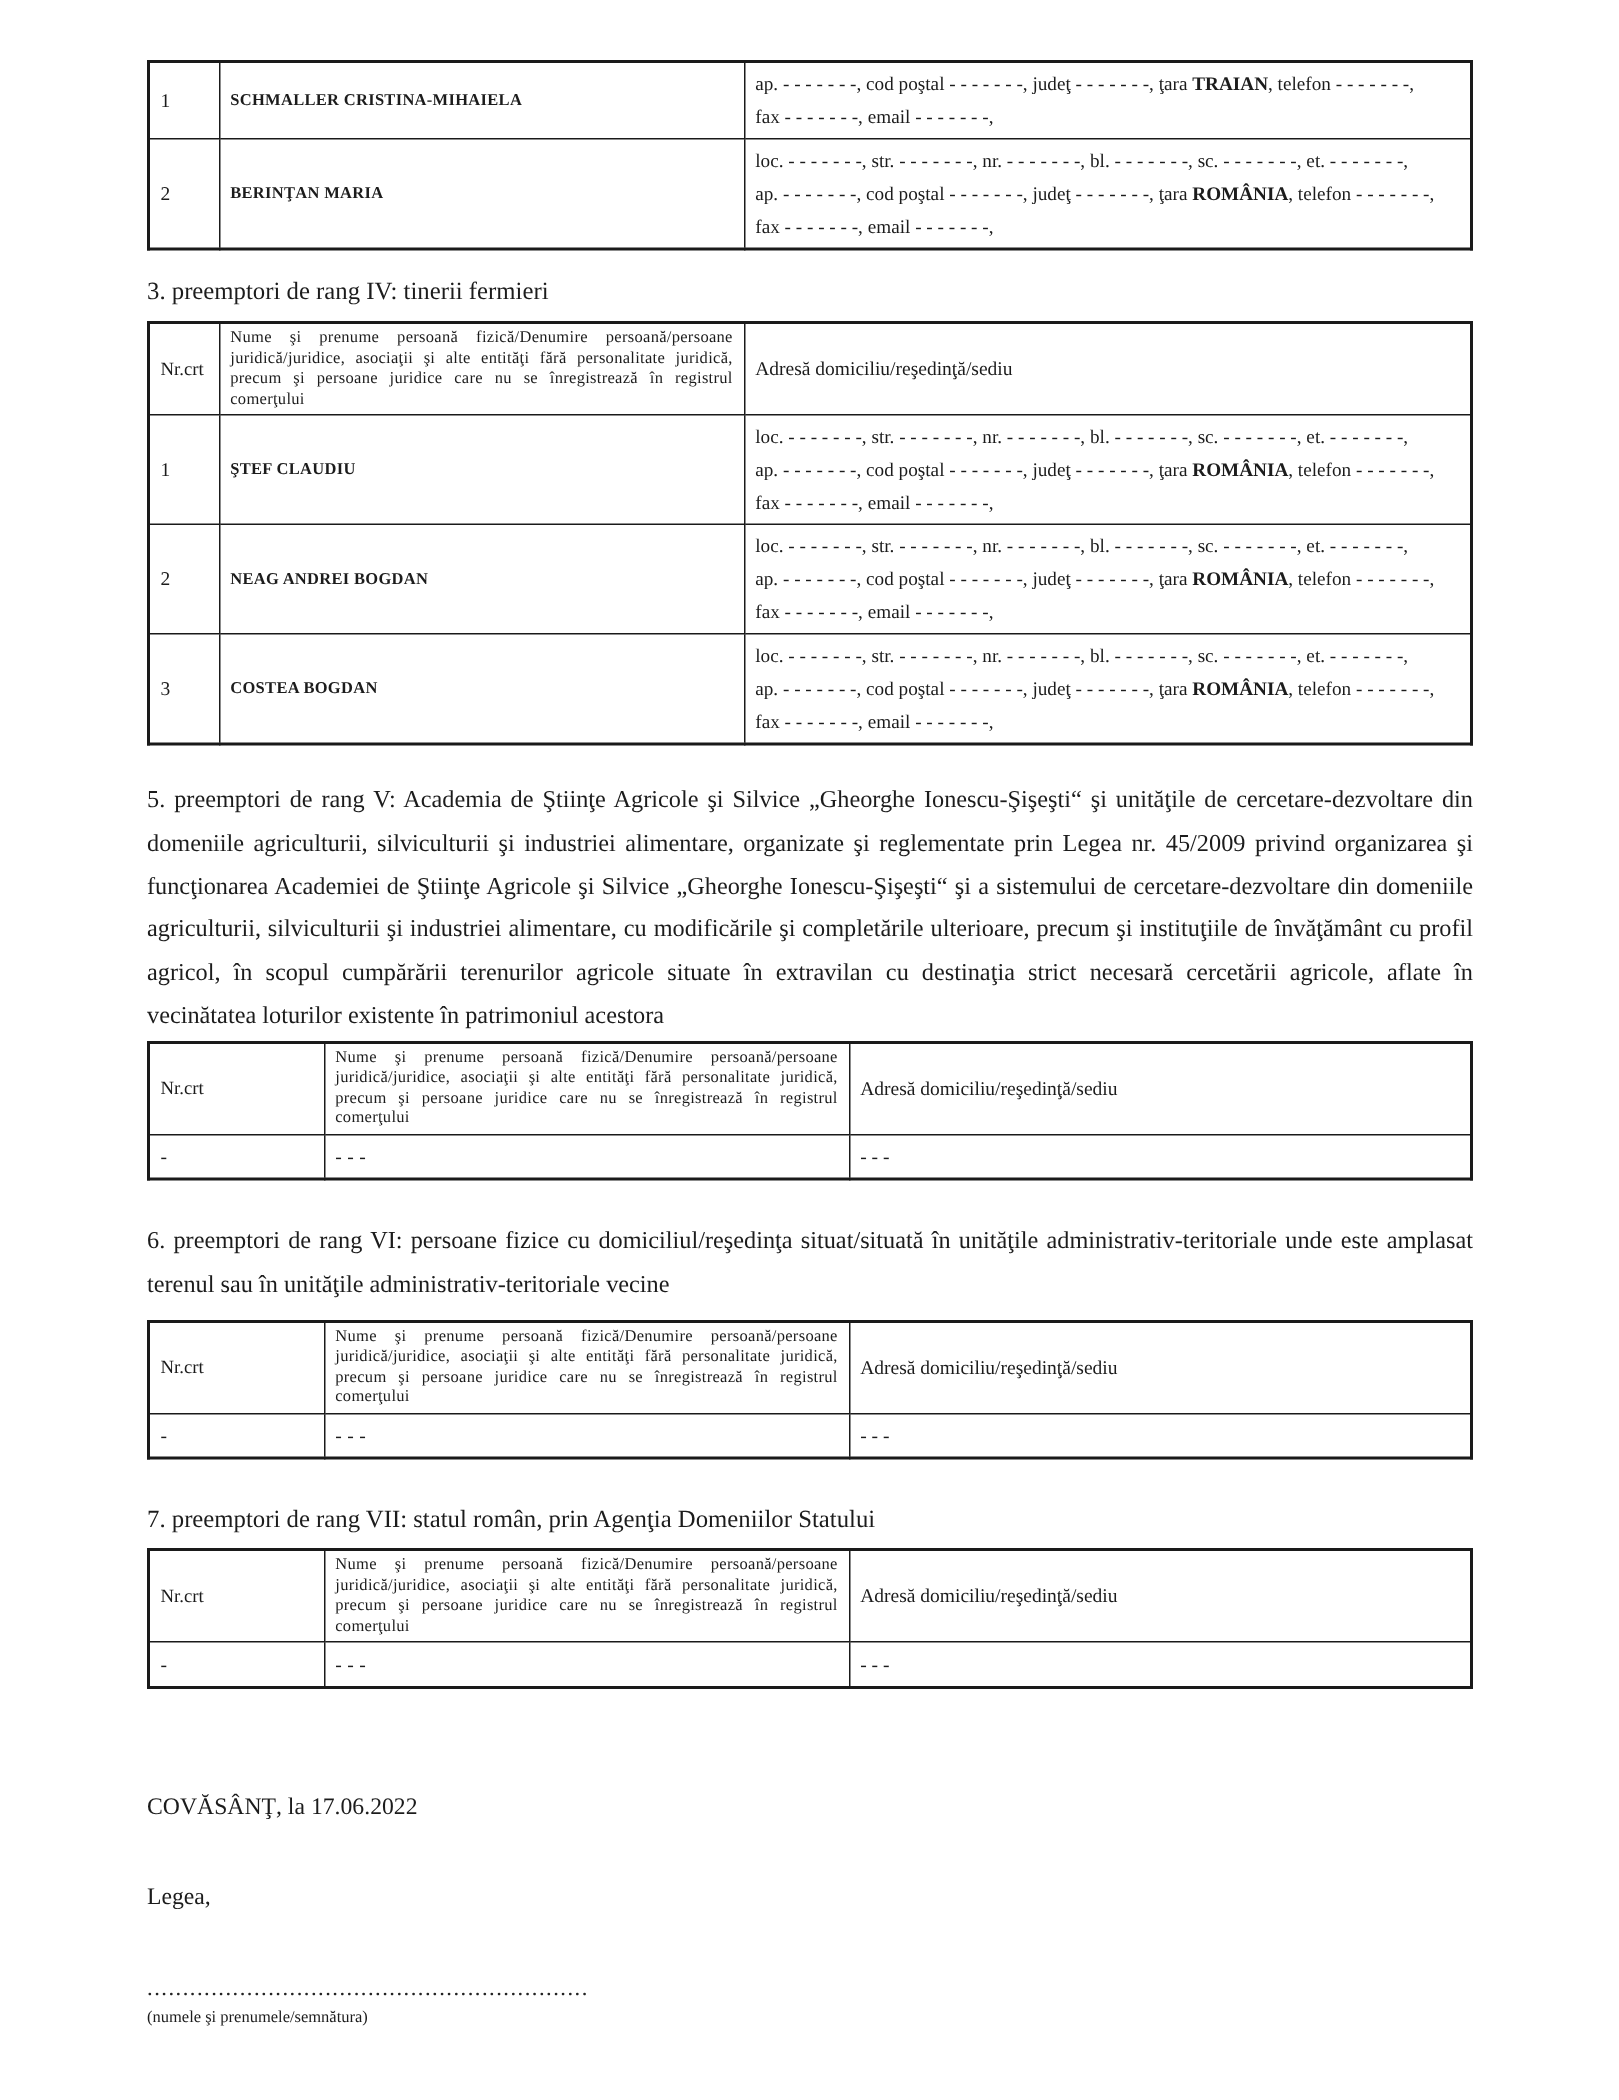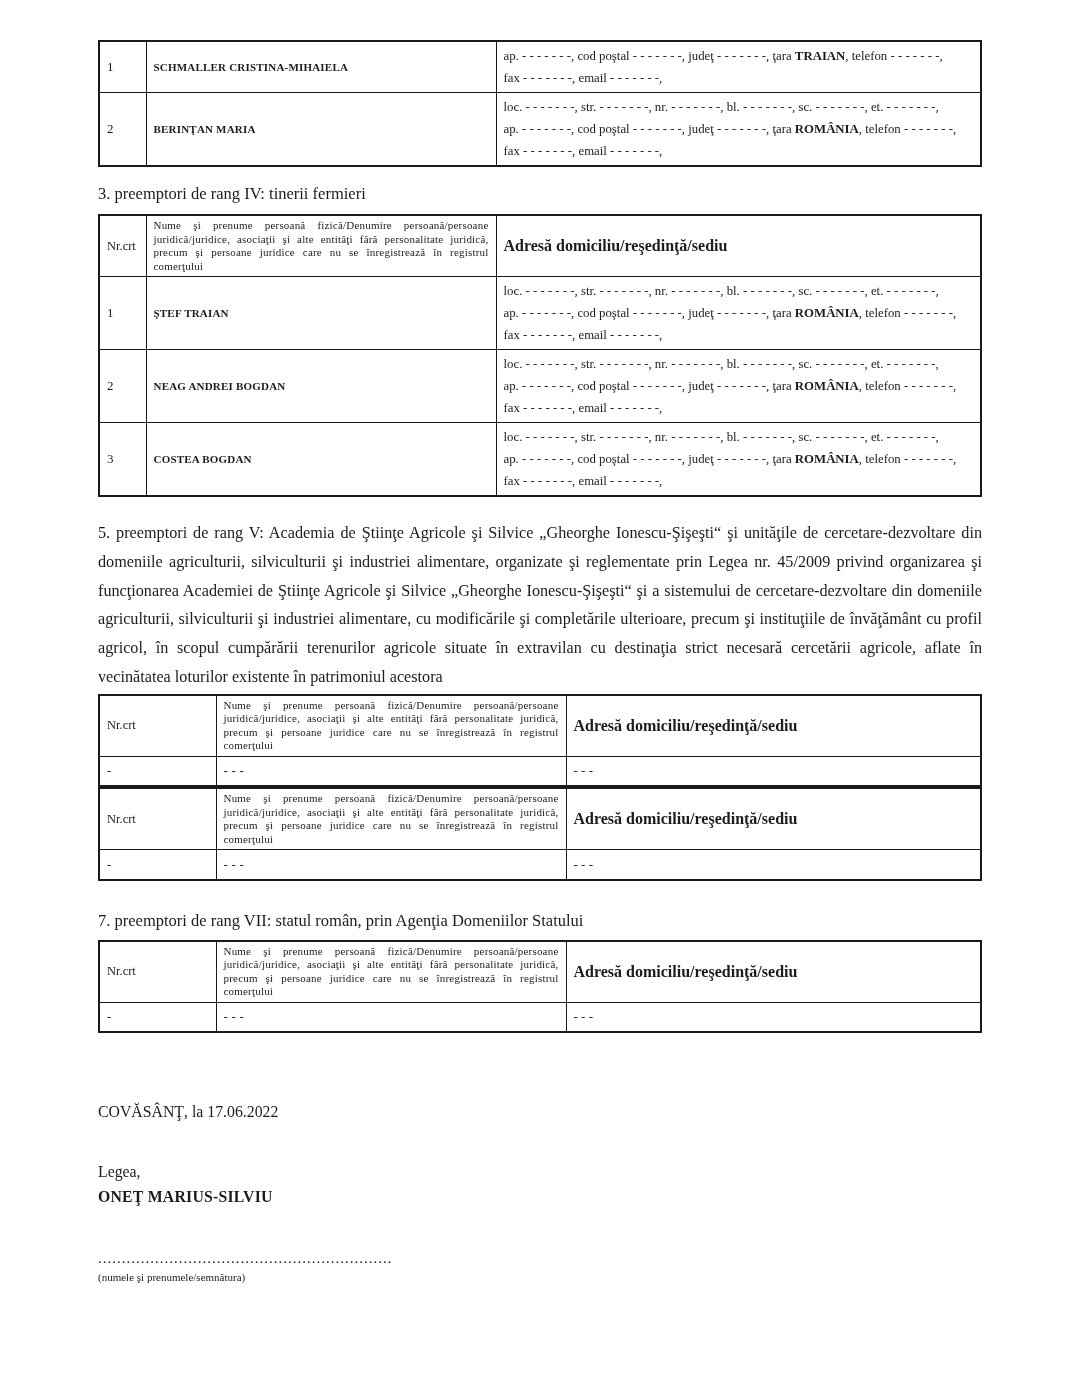--- a/index.html
+++ b/index.html
@@ -24,21 +24,21 @@
     padding: 3px 7px;
   }
   table.doc-table { border: 2px solid #1a1a1a; }
 
   td.nr-cell      { width: 47px;  font-size: 13px; }
   td.name-cell    { width: 350px; font-weight: bold; font-size: 11px; letter-spacing: .2px; }
   td.addr-cell    { font-size: 12.8px; line-height: 22px; }
 
   td.hdr-nr       { font-size: 12.5px; font-weight: normal; }
   td.hdr-name     { font-size: 11px; line-height: 13.5px; text-align: justify; vertical-align: middle; font-weight: normal; }
-  td.hdr-addr     { font-size: 16px; font-weight: bold; }
+  td.hdr-addr     { font-size: 13px; font-weight: normal; }
 
   .tbl-wide td.nr-cell, .tbl-wide td.hdr-nr { width: 117px; }
   .tbl-wide td.name-cell { width: 350px; }
 
   tr.h47  > td { height: 47px; }
   tr.h68  > td { height: 68px; }
   tr.h42  > td { height: 42px; }
   tr.h70  > td { height: 70px; }
   tr.h48  > td { height: 48px; }
   tr.h30  > td { height: 30px; font-size: 13px; }
@@ -95,21 +95,21 @@
 
   <table class="doc-table">
     <tbody>
       <tr class="h42">
         <td class="nr-cell hdr-nr">Nr.crt</td>
         <td class="name-cell hdr-name">Nume şi prenume persoană fizică/Denumire persoană/persoane juridică/juridice, asociaţii şi alte entităţi fără personalitate juridică, precum şi persoane juridice care nu se înregistrează în registrul comerţului</td>
         <td class="addr-cell hdr-addr">Adresă domiciliu/reşedinţă/sediu</td>
       </tr>
       <tr class="h70">
         <td class="nr-cell">1</td>
-        <td class="name-cell">ŞTEF TRAIAN</td>
+        <td class="name-cell">ŞTEF CLAUDIU</td>
         <td class="addr-cell">
           <span>loc. - - - - - - -, str. - - - - - - -, nr. - - - - - - -, bl. - - - - - - -, sc. - - - - - - -, et. - - - - - - -,</span><br>
           <span><span>ap. - - - - - - -, cod poştal - - - - - - -, judeţ - - - - - - -, ţara </span><b>ROMÂNIA</b><span>, telefon - - - - - - -,</span></span><br>
           <span>fax - - - - - - -, email - - - - - - -,</span>
         </td>
       </tr>
       <tr class="h70">
         <td class="nr-cell">2</td>
         <td class="name-cell">NEAG ANDREI BOGDAN</td>
         <td class="addr-cell">
@@ -140,20 +140,21 @@
         <td class="addr-cell hdr-addr">Adresă domiciliu/reşedinţă/sediu</td>
       </tr>
       <tr class="h30">
         <td class="nr-cell">-</td>
         <td class="name-cell" style="font-weight:normal">- - -</td>
         <td class="addr-cell">- - -</td>
       </tr>
     </tbody>
   </table>
 
+  <div class="sec-paragraph para6">6. preemptori de rang VI: persoane fizice cu domiciliul/reşedinţa situat/situată în unităţile administrativ-teritoriale unde este amplasat terenul sau în unităţile administrativ-teritoriale vecine</div>
 
   <table class="doc-table tbl-wide">
     <tbody>
       <tr class="h48">
         <td class="nr-cell hdr-nr">Nr.crt</td>
         <td class="name-cell hdr-name">Nume şi prenume persoană fizică/Denumire persoană/persoane juridică/juridice, asociaţii şi alte entităţi fără personalitate juridică, precum şi persoane juridice care nu se înregistrează în registrul comerţului</td>
         <td class="addr-cell hdr-addr">Adresă domiciliu/reşedinţă/sediu</td>
       </tr>
       <tr class="h30">
         <td class="nr-cell">-</td>
@@ -176,19 +177,18 @@
         <td class="nr-cell">-</td>
         <td class="name-cell" style="font-weight:normal">- - -</td>
         <td class="addr-cell">- - -</td>
       </tr>
     </tbody>
   </table>
 
   <div class="footer-block">
     <div class="place-date">COVĂSÂNŢ, la 17.06.2022</div>
     <div class="role-label">Legea,</div>
-    <div class="person-name">ONEŢ MARIUS-SILVIU</div>
     <div class="dots-line">..............................................................</div>
     <div class="sig-note">(numele şi prenumele/semnătura)</div>
 
   </div>
 
 </div>
 
 </body></html>

